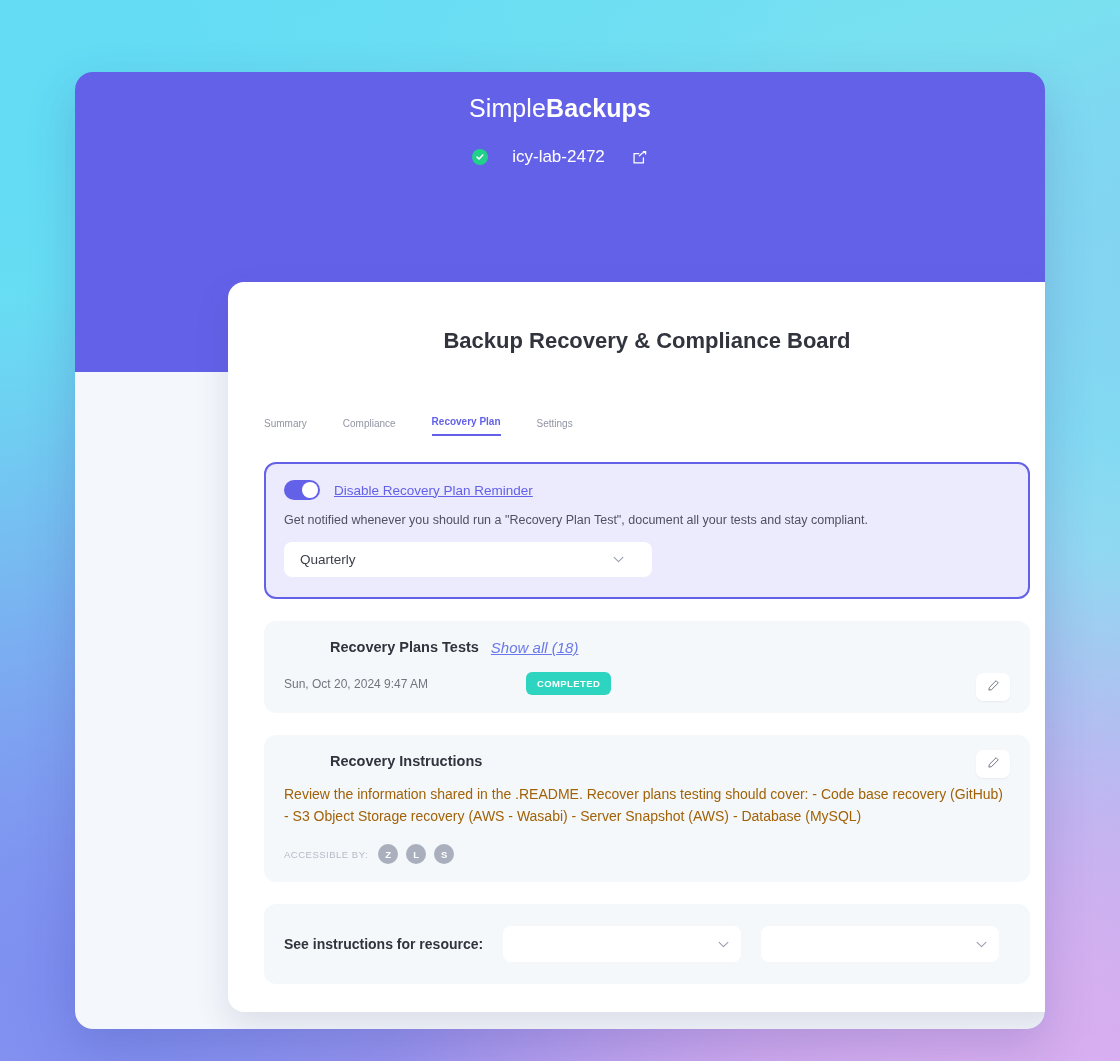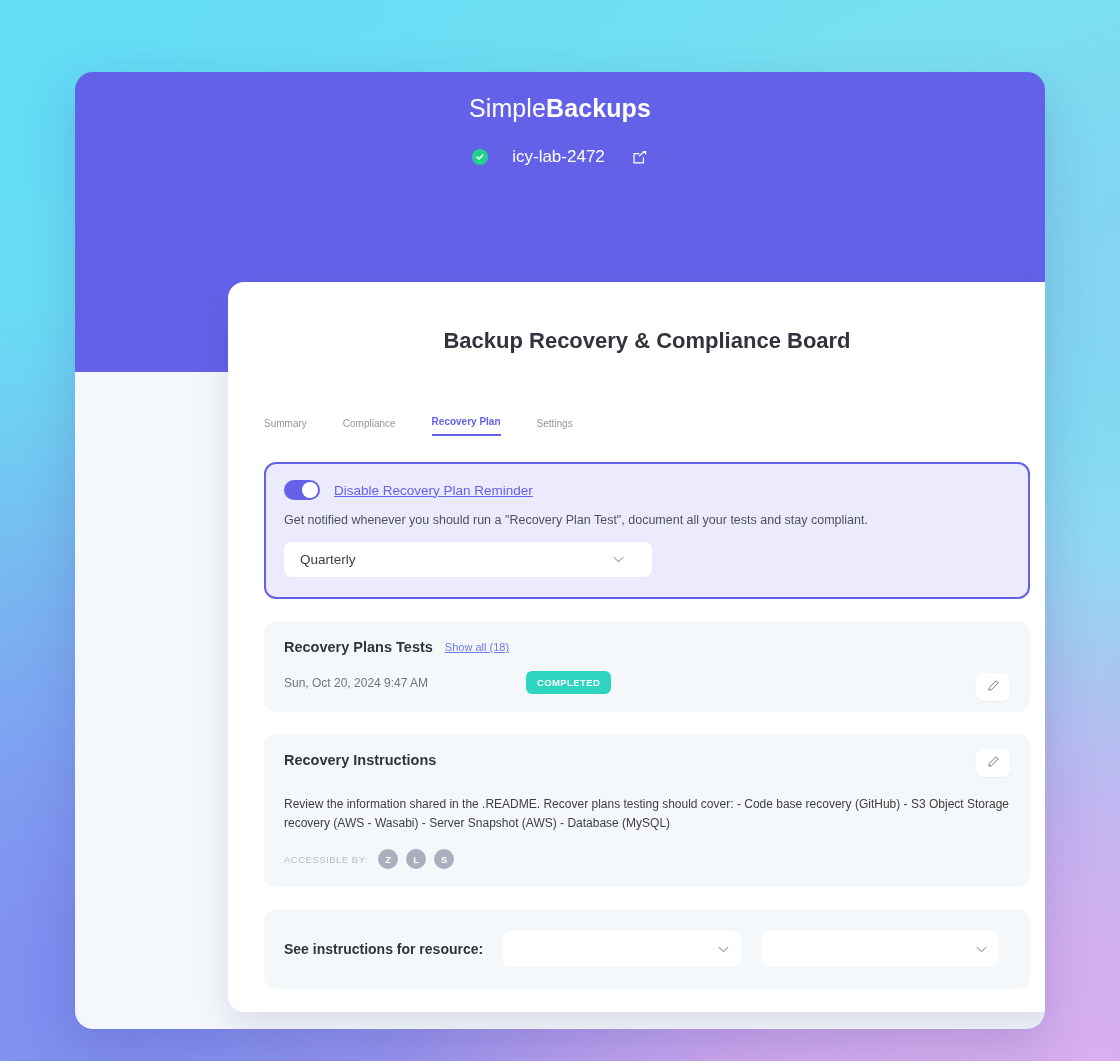--- a/index.html
+++ b/index.html
@@ -180,33 +180,34 @@
   .panel-card {
     margin-top: 22px;
     background: #f5f8fb;
     border-radius: 12px;
     padding: 18px 20px;
     position: relative;
   }
 
   .card-head-row {
     display: flex;
-    align-items: center;
     gap: 12px;
+    margin-left: 46px;
   }
   .card-title {
     font-size: 14.5px;
     font-weight: 700;
     color: #31333d;
   }
   .show-all {
-    font-size: 11px;
+    font-size: 15px;
     color: #6b7ae8;
     text-decoration: underline;
     cursor: pointer;
+    font-style: italic;
   }
 
   .test-row {
     margin-top: 16px;
     display: flex;
     align-items: center;
   }
   .test-date {
     font-size: 12px;
     color: #72757f;
@@ -231,24 +232,24 @@
     display: flex;
     align-items: center;
     justify-content: center;
     cursor: pointer;
     box-shadow: 0 1px 2px rgba(60,60,100,.07);
   }
   .edit-btn.at-tests { top: 52px; }
   .edit-btn.at-instructions { top: 15px; }
 
   .instructions-text {
-    margin-top: 27px;
-    font-size: 12px;
+    margin-top: 15px;
+    font-size: 14px;
     line-height: 1.55;
-    color: #404040;
+    color: #a16207;
   }
 
   .accessible-row {
     margin-top: 17px;
     display: flex;
     align-items: center;
     gap: 8px;
   }
   .accessible-label {
     font-size: 9.5px;

